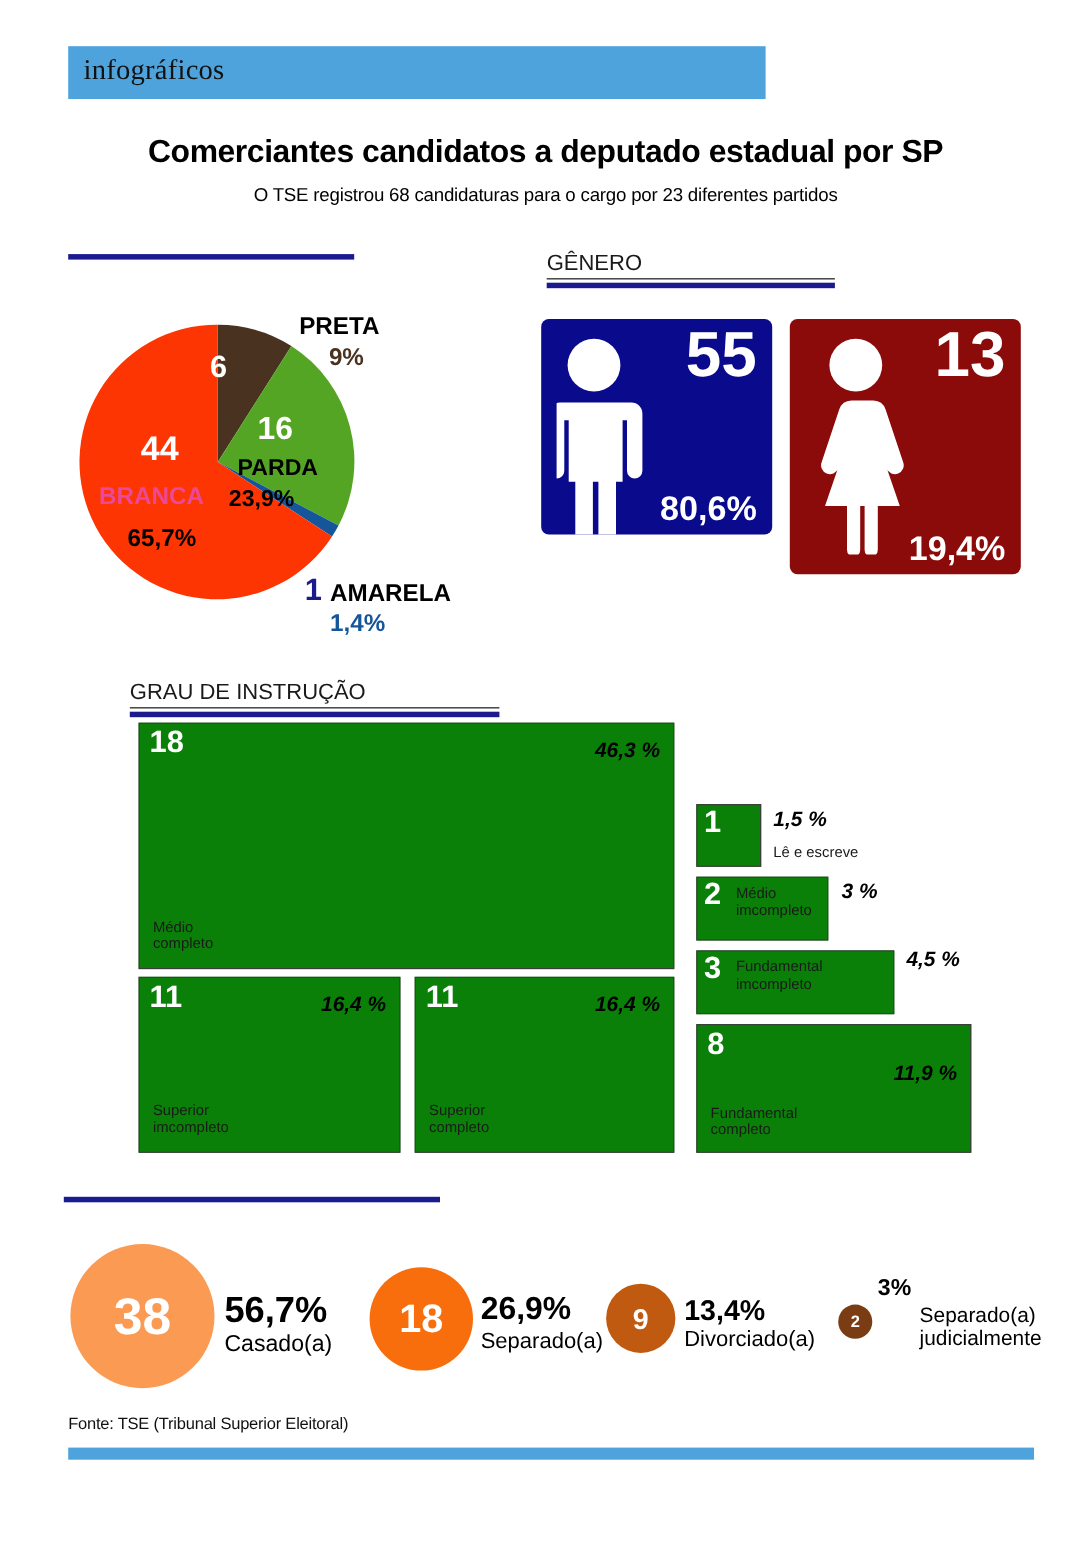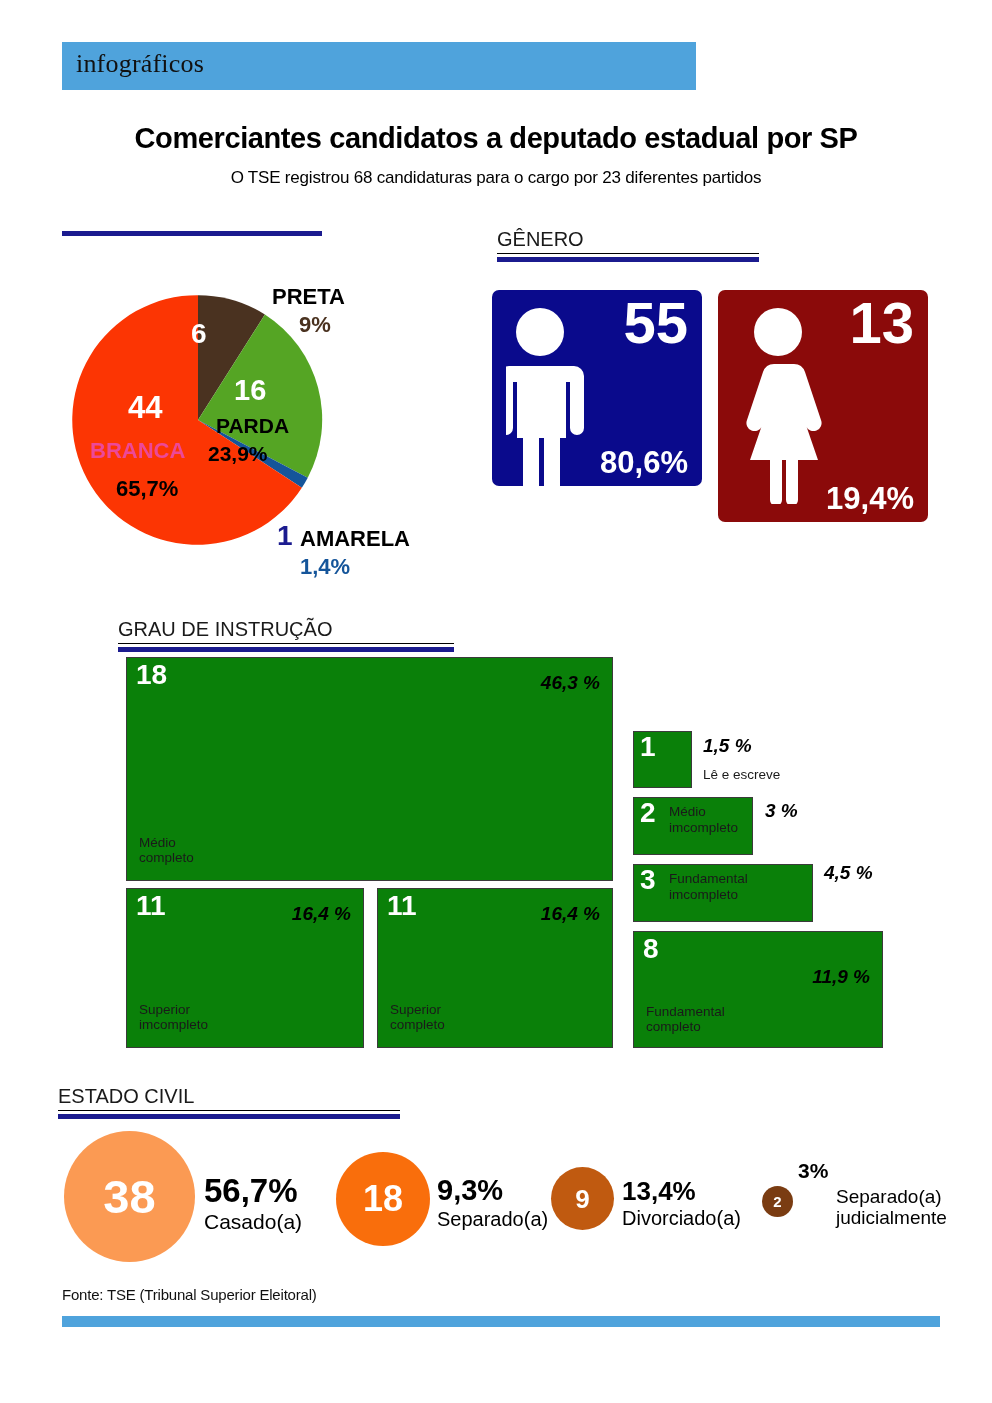--- a/index.html
+++ b/index.html
@@ -232,34 +232,33 @@
 <span class="edu-pct" style="left:824px;top:862px;">4,5 %</span>
 
 <div class="edu-box" style="left:633px;top:931px;width:250px;height:117px;">
   <span class="edu-num">8</span>
   <span class="edu-pct" style="right:12px;top:10px;margin-top:24px;">11,9 %</span>
   <span class="edu-name" style="left:12px;bottom:12px;">Fundamental
 completo</span>
 </div>
 
 <div class="sec-head" style="left:58px;top:1085px;width:342px;">
-  <span class="label">ESTADO CIVIL</span>
   <span class="rule"></span>
 </div>
 
 <div class="mc" style="left:64px;top:1131px;width:131px;height:131px;background:#fb9a53;">
   <span class="mc-num" style="font-size:47px;">38</span>
 </div>
 <span class="m-pct" style="left:204px;top:1172px;font-size:33px;">56,7%</span>
 <span class="m-lab" style="left:204px;top:1210px;font-size:21px;">Casado(a)</span>
 
 <div class="mc" style="left:336px;top:1152px;width:94px;height:94px;background:#f96e0c;">
   <span class="mc-num" style="font-size:36px;">18</span>
 </div>
-<span class="m-pct" style="left:437px;top:1174px;font-size:29px;">9,3%</span>
+<span class="m-pct" style="left:437px;top:1174px;font-size:29px;">26,9%</span>
 <span class="m-lab" style="left:437px;top:1208px;font-size:20px;">Separado(a)</span>
 
 <div class="mc" style="left:551px;top:1167px;width:63px;height:63px;background:#c05a10;">
   <span class="mc-num" style="font-size:26px;">9</span>
 </div>
 <span class="m-pct" style="left:622px;top:1176px;font-size:26px;">13,4%</span>
 <span class="m-lab" style="left:622px;top:1207px;font-size:20px;">Divorciado(a)</span>
 
 <div class="mc" style="left:762px;top:1186px;width:31px;height:31px;background:#7a3c12;">
   <span class="mc-num" style="font-size:15px;">2</span>

